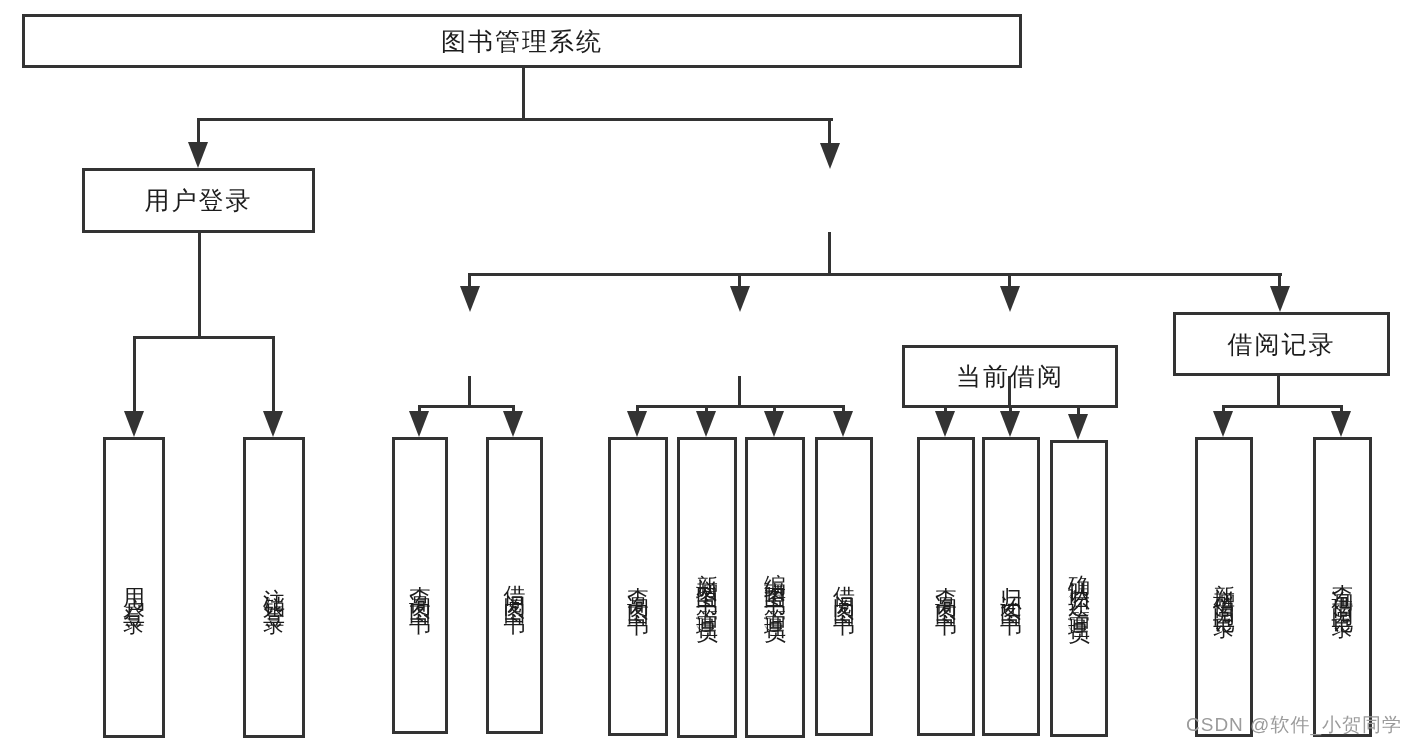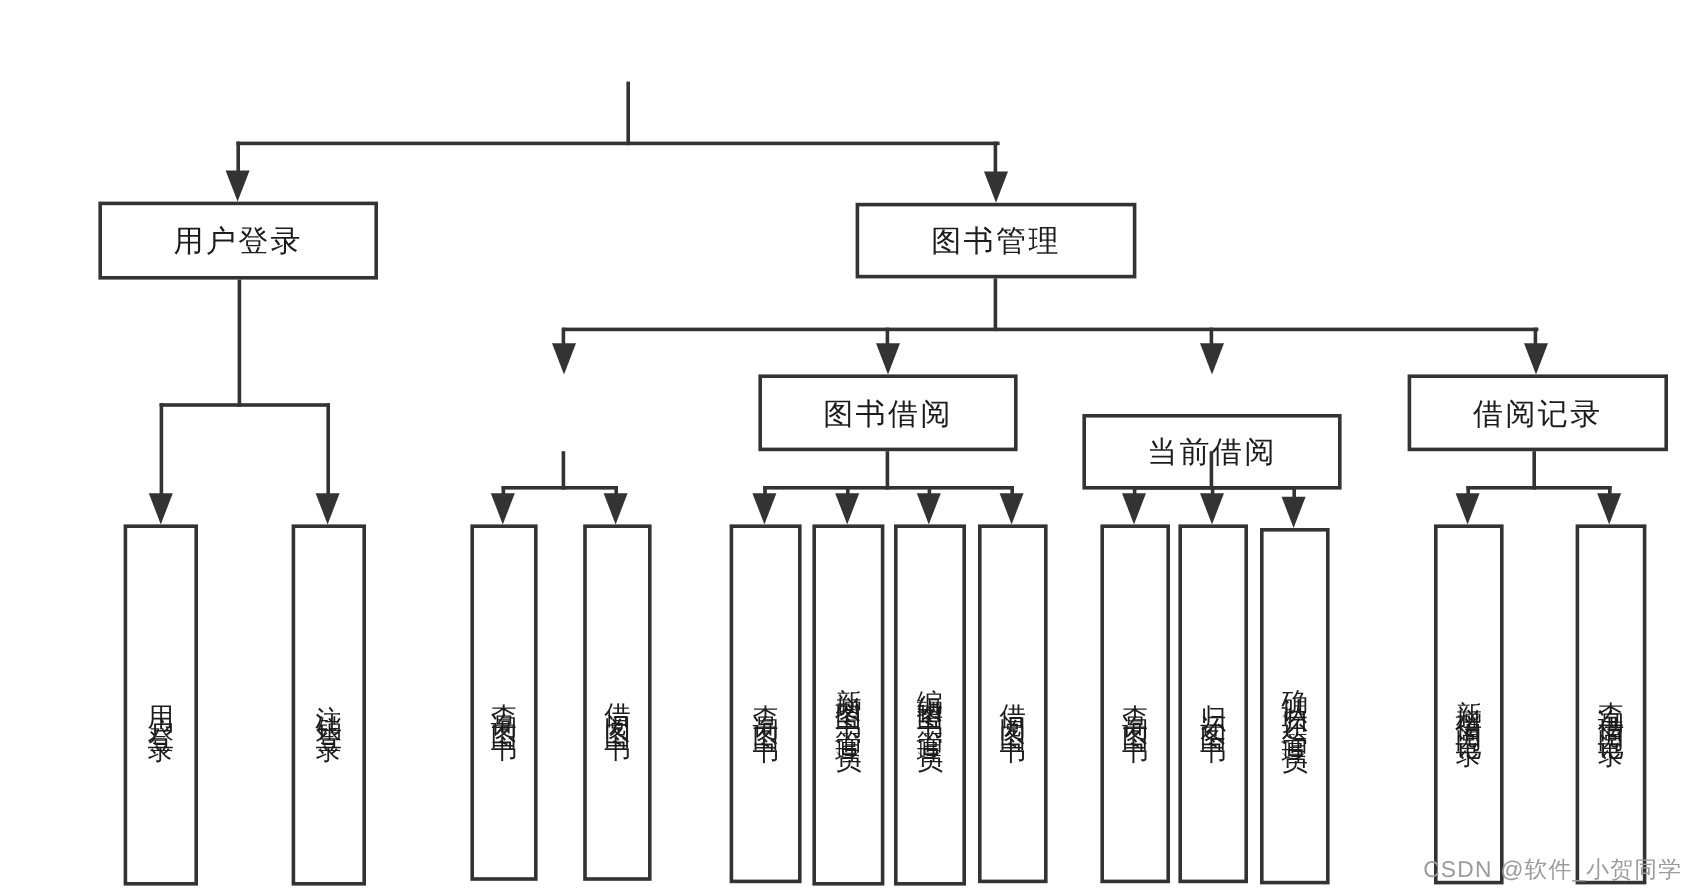--- a/index.html
+++ b/index.html
@@ -17,56 +17,53 @@
             font-size:22px; letter-spacing:9px; color:var(--text); }
   .vlabel.long { letter-spacing:7px; }
   .watermark { position:absolute; left:1186px; top:712px; z-index:10;
                font-size:19px; color:var(--wm); letter-spacing:1px; white-space:nowrap; }
 </style>
 </head>
 <body>
 
 <div id="canvas">
 
+  <div class="box" style="left:22px; top:14px; width:1000px; height:54px;">
+    <span>图书管理系统</span>
+  </div>
 
   <div class="line" style="left:522px; top:68px; width:3px; height:53px;"></div>
   <div class="line" style="left:197px; top:118px; width:636px; height:3px;"></div>
   <div class="line" style="left:197px; top:118px; width:3px; height:26px;"></div>
   <div class="arrow" style="left:188px; top:142px;"></div>
   <div class="line" style="left:828px; top:118px; width:3px; height:27px;"></div>
   <div class="arrow" style="left:820px; top:143px;"></div>
 
   <div class="box" style="left:82px; top:168px; width:233px; height:65px;">
     <span>用户登录</span>
-  </div>
-  <div class="box" style="left:713px; top:169px; width:234px; height:63px;">
-    <span>图书管理</span>
   </div>
 
   <div class="line" style="left:198px; top:233px; width:3px; height:106px;"></div>
   <div class="line" style="left:133px; top:336px; width:142px; height:3px;"></div>
   <div class="line" style="left:133px; top:336px; width:3px; height:77px;"></div>
   <div class="arrow" style="left:124px; top:411px;"></div>
   <div class="line" style="left:272px; top:336px; width:3px; height:77px;"></div>
   <div class="arrow" style="left:263px; top:411px;"></div>
 
   <div class="line" style="left:828px; top:232px; width:3px; height:44px;"></div>
   <div class="line" style="left:469px; top:273px; width:813px; height:3px;"></div>
   <div class="line" style="left:468px; top:273px; width:3px; height:15px;"></div>
   <div class="arrow" style="left:460px; top:286px;"></div>
   <div class="line" style="left:738px; top:273px; width:3px; height:15px;"></div>
   <div class="arrow" style="left:730px; top:286px;"></div>
   <div class="line" style="left:1008px; top:273px; width:3px; height:15px;"></div>
   <div class="arrow" style="left:1000px; top:286px;"></div>
   <div class="line" style="left:1278px; top:273px; width:3px; height:15px;"></div>
   <div class="arrow" style="left:1270px; top:286px;"></div>
 
-  <div class="box" style="left:632px; top:312px; width:216px; height:64px;">
-    <span>图书借阅</span>
-  </div>
   <div class="box" style="left:902px; top:313px; width:216px; height:63px;margin-top:32px;">
     <span>当前借阅</span>
   </div>
   <div class="box" style="left:1173px; top:312px; width:217px; height:64px;text-align:center;">
     <span>借阅记录</span>
   </div>
 
   <div class="line" style="left:468px; top:376px; width:3px; height:32px;"></div>
   <div class="line" style="left:418px; top:405px; width:97px; height:3px;"></div>
   <div class="line" style="left:418px; top:405px; width:3px; height:10px;"></div>

